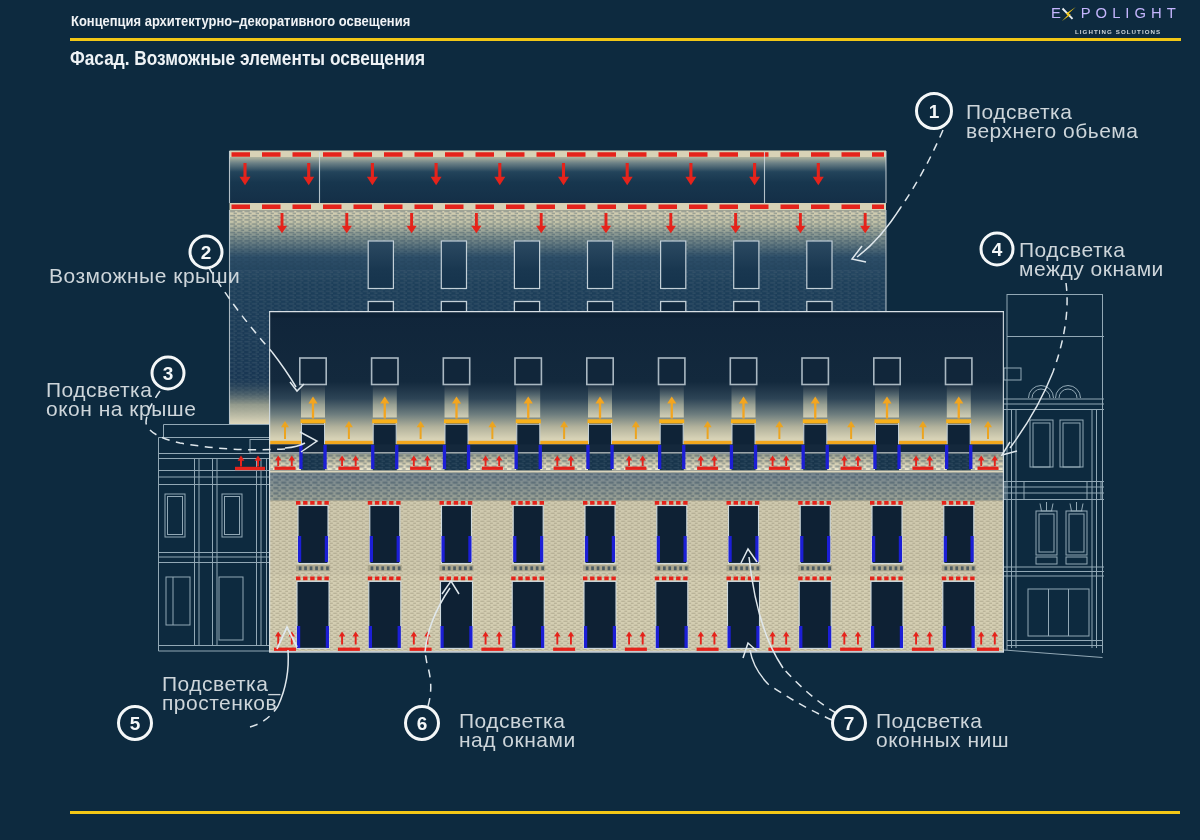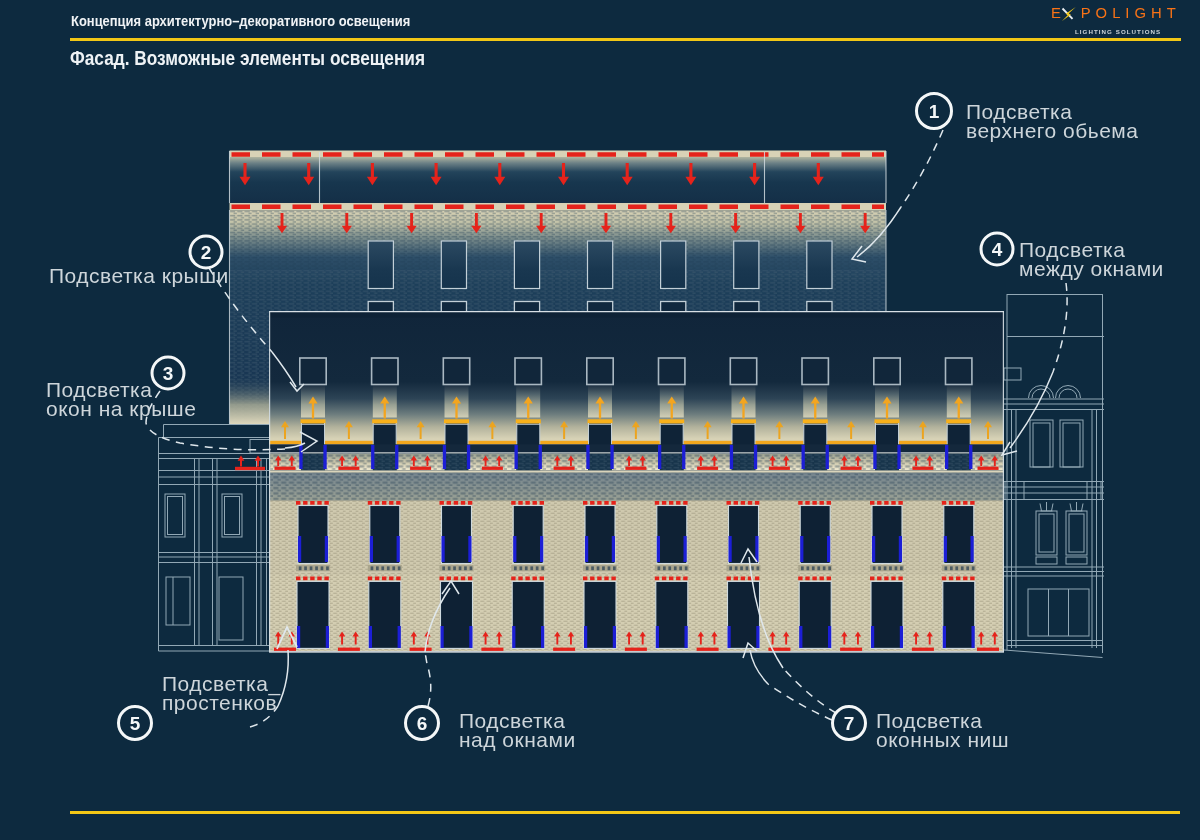--- a/index.html
+++ b/index.html
@@ -1,21 +1,21 @@
 <!DOCTYPE html>
 <html><head><meta charset="utf-8">
 <style>
 html,body{margin:0;padding:0;background:#0d2a3f;width:1200px;height:840px;overflow:hidden}
 body{font-family:"Liberation Sans",sans-serif;position:relative}
 .lbl{position:absolute;font-size:21px;line-height:18.5px;color:#cdd5da;letter-spacing:0.5px}
 .h1{position:absolute;left:71px;top:13px;font-size:14.8px;font-weight:bold;color:#f0f3f5;transform:scaleX(0.875);transform-origin:0 0}
 .h2{position:absolute;left:70px;top:46px;font-size:20.8px;font-weight:bold;color:#eef2f5;transform:scaleX(0.83);transform-origin:0 0}
 .rule{position:absolute;left:70px;top:37.5px;width:1111px;height:3.6px;background:#f2c716}
 .rule2{position:absolute;left:70px;top:811px;width:1110px;height:3.2px;background:#f2c716}
-.logo{position:absolute;left:1051px;top:4.5px;font-size:14.8px;color:#f97316;letter-spacing:5.0px;font-weight:normal}
+.logo{position:absolute;left:1051px;top:4.5px;font-size:14.8px;color:#c4b5fd;letter-spacing:5.0px;font-weight:normal}
 .logosub{position:absolute;left:1075px;top:28px;font-size:6.2px;font-weight:bold;color:#cdd5da;letter-spacing:1.05px}
 </style></head>
 <body>
 <svg width="1200" height="840" viewBox="0 0 1200 840" style="position:absolute;left:0;top:0">
 <defs>
 <pattern id="bkL" width="7.4" height="4.2" patternUnits="userSpaceOnUse">
   <rect x="0.3" y="0.7" width="5.4" height="1.5" fill="#1e3c52" opacity="0.34"></rect>
   <rect x="4.2" y="2.8" width="5.4" height="1.5" fill="#1e3c52" opacity="0.34"></rect>
   <rect x="-3.2" y="2.8" width="3.2" height="1.5" fill="#1e3c52" opacity="0.34"></rect>
 </pattern>
@@ -725,17 +725,17 @@
 <div class="rule"></div>
 <div class="h2">Фасад. Возможные элементы освещения</div>
 <div class="logo">E<span style="opacity:0">X</span>POLIGHT</div>
 <svg style="position:absolute;left:1061px;top:7px" width="18" height="15" viewBox="0 0 18 15">
 <path d="M1.5,1.5 L11.5,11.8" stroke="#e9eef1" stroke-width="1.9"></path>
 <path d="M14.8,0 L7.6,6.4 L9.9,7.5 L0.8,14.2 L6.9,7.9 L4.7,6.8 Z" fill="#f2c716"></path>
 </svg>
 <div class="logosub">LIGHTING SOLUTIONS</div>
 <div class="rule2"></div>
 <div class="lbl" style="left:966px;top:103px">Подсветка<br>верхнего обьема</div>
-<div class="lbl" style="left:49px;top:267px">Подсветка крыши</div>
+<div class="lbl" style="left:49px;top:267px">Возможные крыши</div>
 <div class="lbl" style="left:46px;top:381px">Подсветка<br>окон на крыше</div>
 <div class="lbl" style="left:1019px;top:241px">Подсветка<br>между окнами</div>
 <div class="lbl" style="left:162px;top:675px">Подсветка_<br>простенков</div>
 <div class="lbl" style="left:459px;top:712px">Подсветка<br>над окнами</div>
 <div class="lbl" style="left:876px;top:712px">Подсветка<br>оконных ниш</div>
 </body></html>

